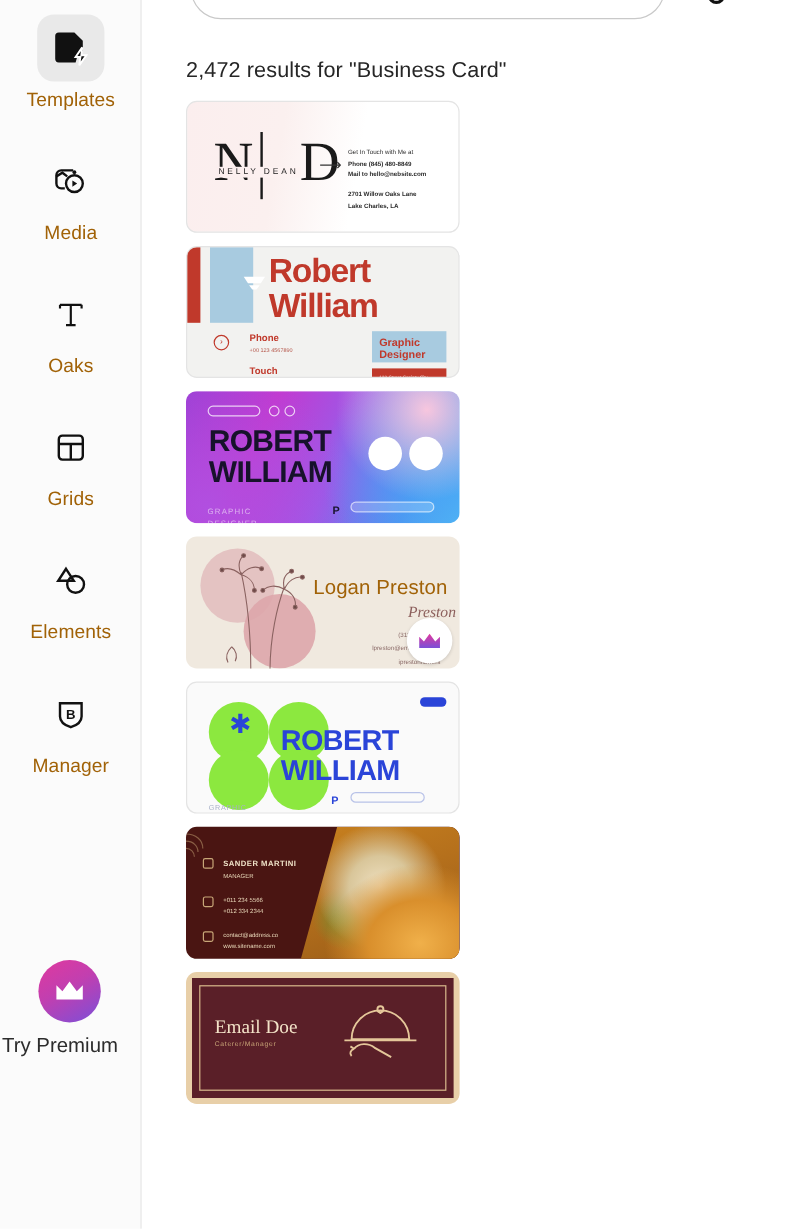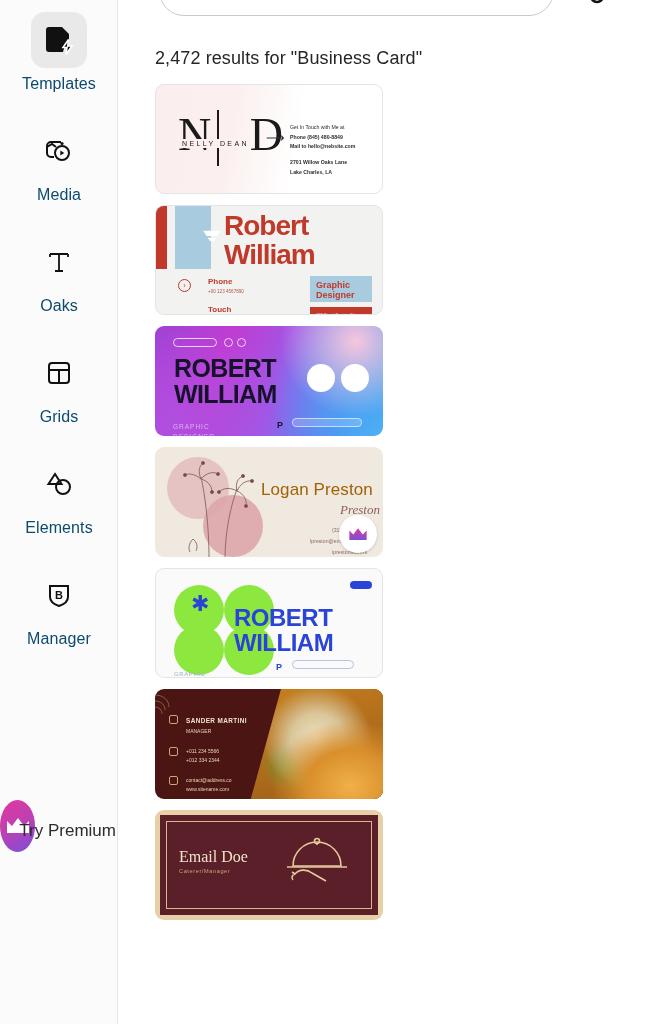--- a/index.html
+++ b/index.html
@@ -28,31 +28,31 @@
   }
   .nav-icon-box {
     width: 56px; height: 56px;
     display: flex; align-items: center; justify-content: center;
     border-radius: 14px;
   }
   .nav-item.active .nav-icon-box { background: #e9e9e9; }
   .nav-label {
     margin-top: 7px;
     font-size: 16px;
-    color: #0c4a6e;
+    color: #a16207;
     letter-spacing: .1px;
     white-space: nowrap;
   }
   .nav-icon-box svg { display: block; }
 
   
   #premium {
     position: absolute; left: 0; top: 800px;
     width: 116px;
-    display: flex; align-items: center;
+    display: flex; flex-direction: column; align-items: center;
     cursor: pointer;
   }
   #premium-badge {
     width: 52px; height: 52px; border-radius: 50%;
     background: linear-gradient(150deg,#e0399e 0%,#c13fb0 45%,#7b4fd8 100%);
     display: flex; align-items: center; justify-content: center;
   }
   #premium-label {
     margin-top: 10px;
     font-size: 17px; color: #2c2c2c;

